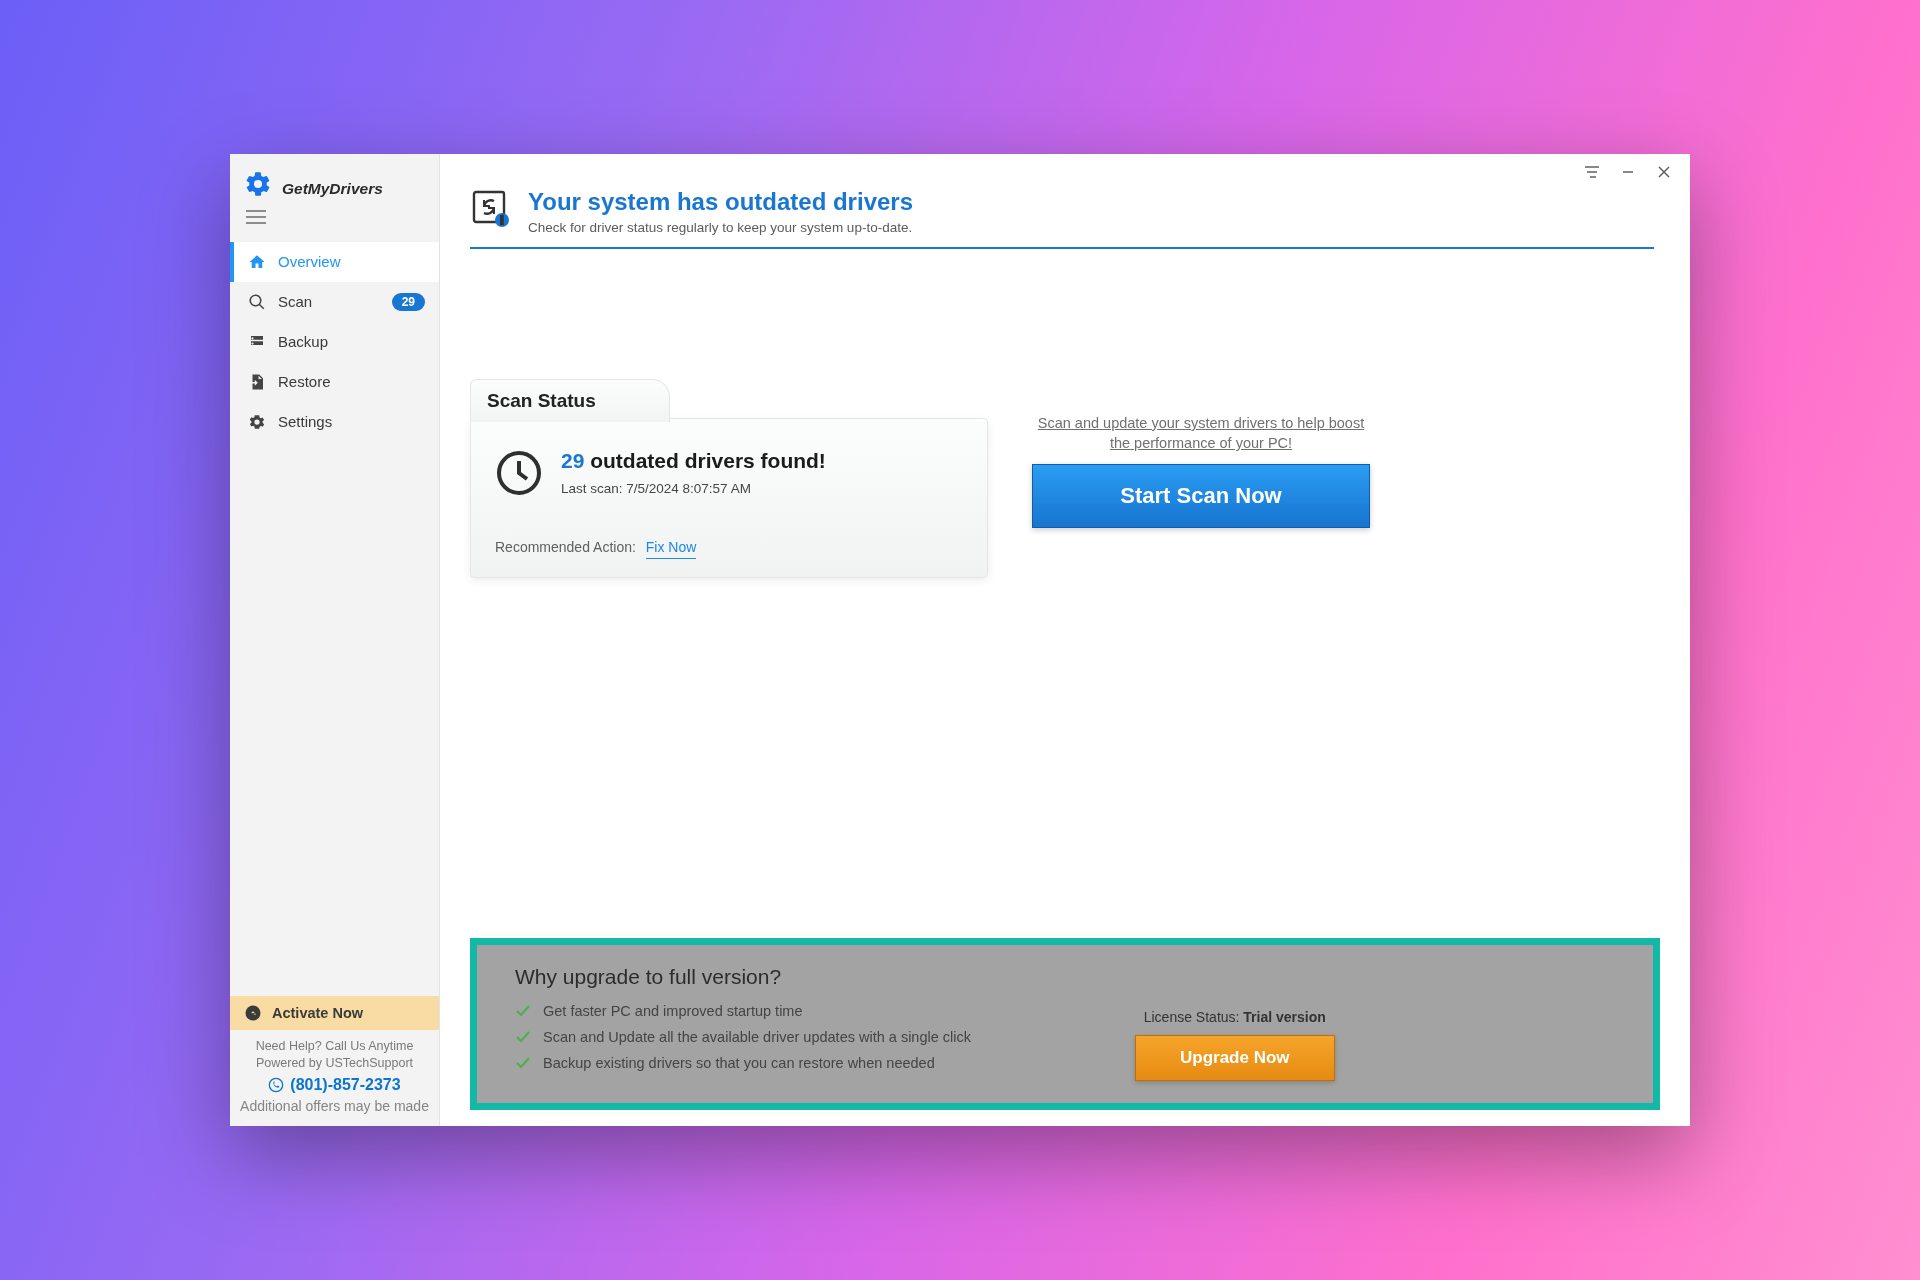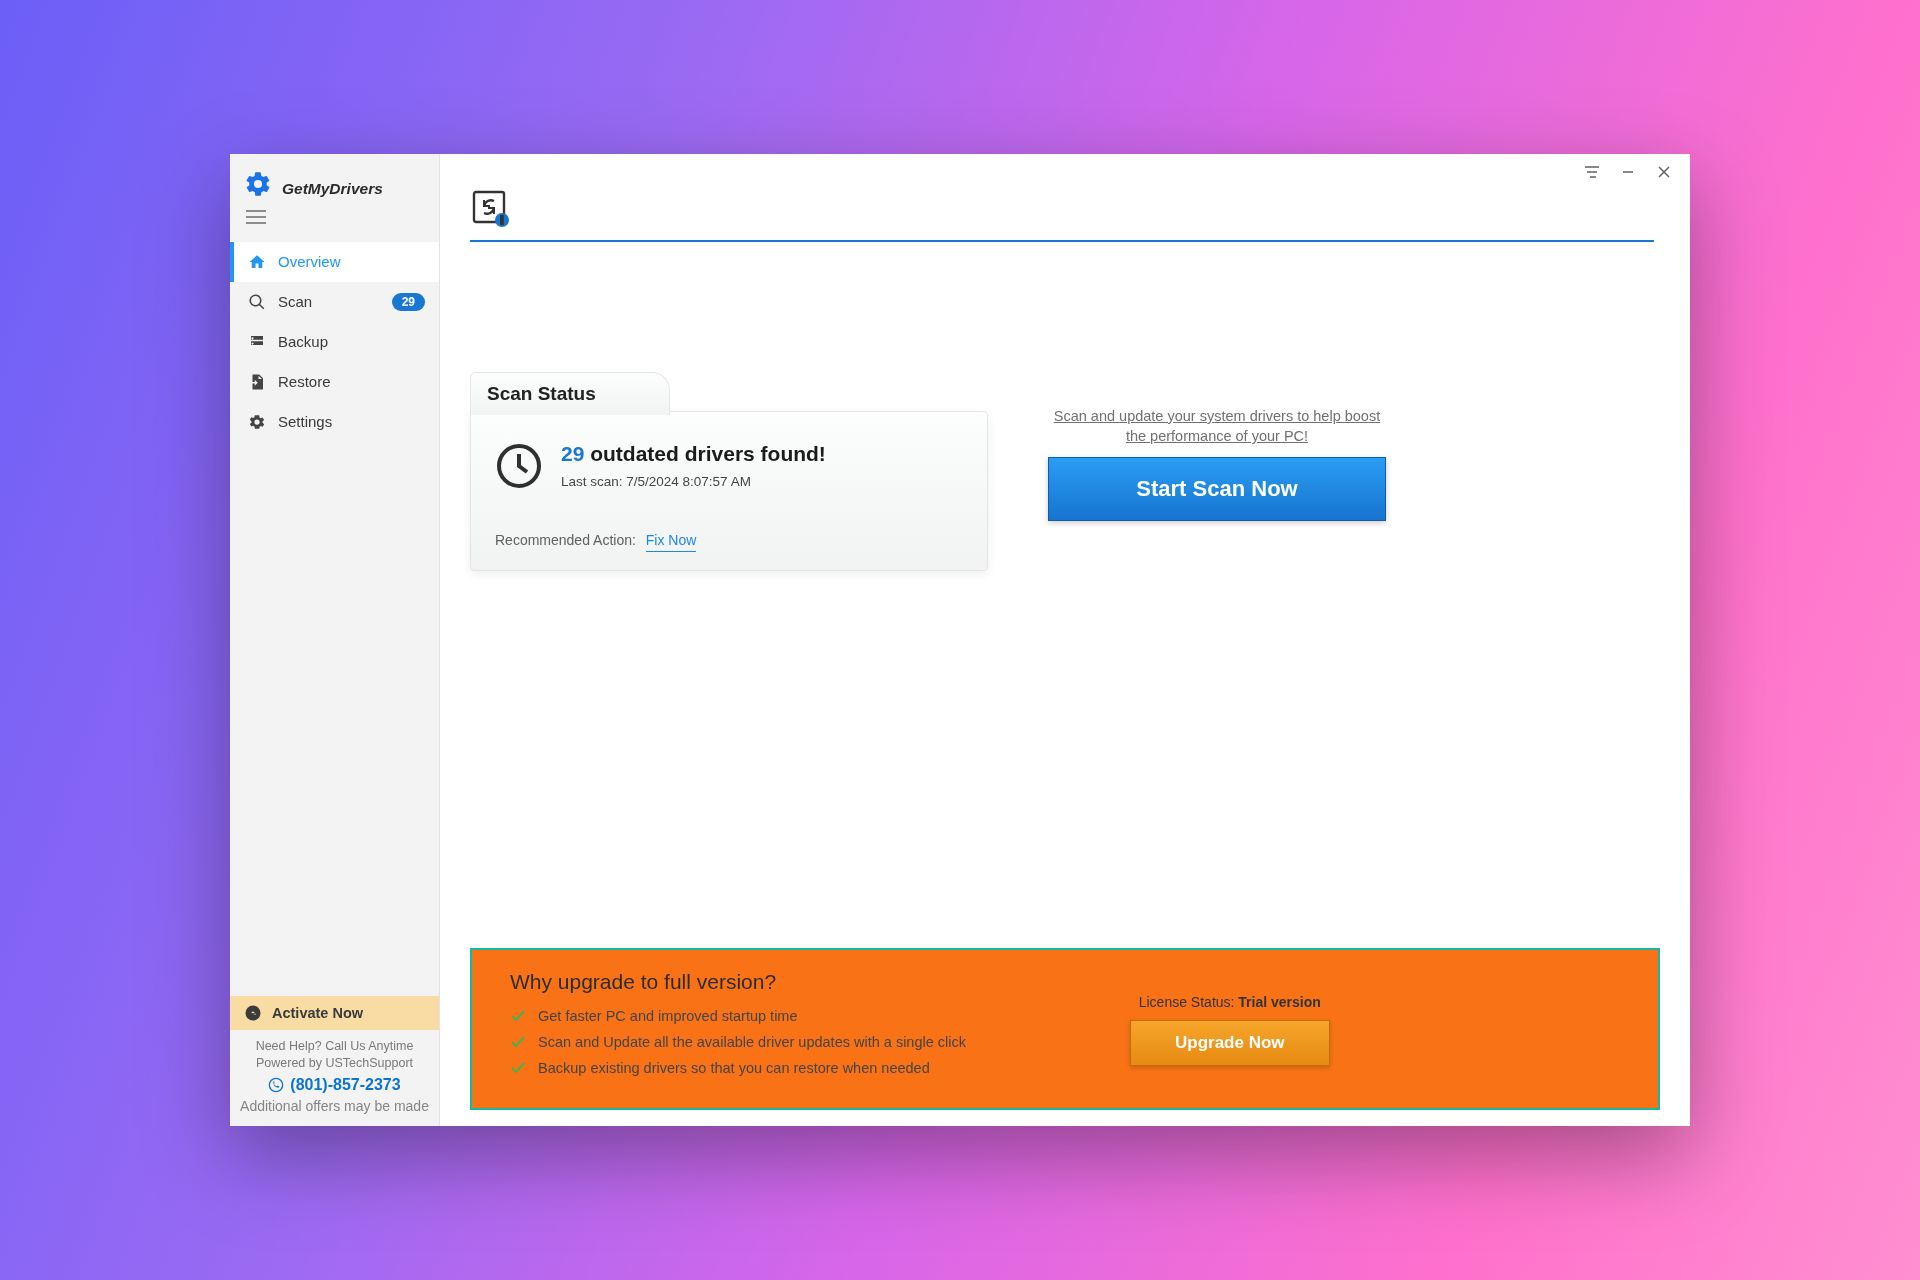--- a/index.html
+++ b/index.html
@@ -71,21 +71,21 @@
 
 .main { flex:1; display:flex; flex-direction:column; background:#fff; padding: 0;}
 .titlebar { display:flex; justify-content:flex-end; gap:20px; padding:10px 18px 0 0; color:#606060;}
 .titlebar .tb-btn{ cursor:pointer; width:16px; text-align:center;}
 .header-block { display:flex; gap:18px; padding: 6px 36px 12px 30px; align-items:flex-start;}
 .header-icon-box { width:40px; height:40px; color:#333; position:relative; flex-shrink:0;}
 .header-title { color:#1976d2; font-size:24px; font-weight:600; }
 .header-sub { color:#5b5b5b; font-size:13.5px; margin-top:4px;}
 .header-underline { height:2px; background:#1976d2; margin: 0 36px 0 30px;}
 
-.content-area { flex:1; padding: 170px 30px 0 30px; display:flex; gap:60px; align-items:flex-start;}
+.content-area { flex:1; padding: 170px 30px 0 30px; display:flex; gap:44px; align-items:flex-start;}
 .scan-card-wrap{ position:relative; }
 .scan-tab{
   background:linear-gradient(#fcfdfd,#f2f3f3);
   border:1px solid #e6e6e6; border-bottom:none;
   border-top-left-radius:6px;
   border-top-right-radius:18px;
   padding:10px 30px 10px 16px;
   font-size:19px; font-weight:600; color:#222;
   position:absolute; top:-40px; left:0;
   width:200px;
@@ -112,23 +112,23 @@
 .start-scan-btn{
   width:100%; padding:18px 10px;
   background:linear-gradient(#2a9df4,#1774cf);
   border:1px solid #0f5fa8;
   color:#fff; font-size:22px; font-weight:600;
   cursor:pointer; box-shadow:0 2px 6px rgba(0,0,0,0.2);
 }
 
 .upgrade-panel{
   margin: auto 30px 16px 30px;
-  background:#f97316; border:2px solid #14b8a6;
+  background:#a3a3a3; border:7px solid #14b8a6;
   padding:20px 30px 22px 38px;
-  display:flex; gap:60px; align-items:center;
+  display:flex; gap:60px; align-items:flex-end;
 }
 .upgrade-left{ flex:0 0 560px;}
 .upgrade-title{ font-size:21px; font-weight:500; color:#2c2c2c; margin-bottom:14px;}
 .benefit{ display:flex; align-items:center; gap:12px; font-size:14.5px; color:#444; margin:10px 0;}
 .check{ width:16px;height:16px; color:#4caf50; flex-shrink:0;}
 .upgrade-right{ text-align:center; margin-top:4px;}
 .license-line{ font-size:14px; color:#333;}
 .license-line b{ font-weight:700;}
 .upgrade-btn{
   margin-top:10px; padding:12px 44px;
@@ -228,20 +228,24 @@
     <div class="header-block">
       <span class="header-icon-box">
         <svg viewBox="0 0 40 40" fill="none" stroke="currentColor" stroke-width="2.4">
           <rect x="4" y="4" width="30" height="30" rx="2"></rect>
           <path d="M24 13a7 7 0 0 0-10 5M14 25a7 7 0 0 0 10-5"></path>
           <path d="M14 12v6h6M24 26v-6h-6" stroke-width="2"></path>
           <circle cx="32" cy="32" r="7" fill="#1976d2" stroke="none"></circle>
           <text x="32" y="36" font-size="10" text-anchor="middle" fill="#fff" font-family="Segoe UI" font-weight="700">i</text>
         </svg>
       </span>
+      <div>
+        <div class="header-title">Your system has outdated drivers</div>
+        <div class="header-sub">Check for driver status regularly to keep your system up-to-date.</div>
+      </div>
     </div>
     <div class="header-underline"></div>
 
     <div class="content-area">
       <div class="scan-card-wrap">
         <div class="scan-tab">Scan Status</div>
         <div class="scan-card">
           <div class="scan-top">
             <span class="clock-icon">
               <svg viewBox="0 0 48 48" fill="none" stroke="currentColor" stroke-width="4">

